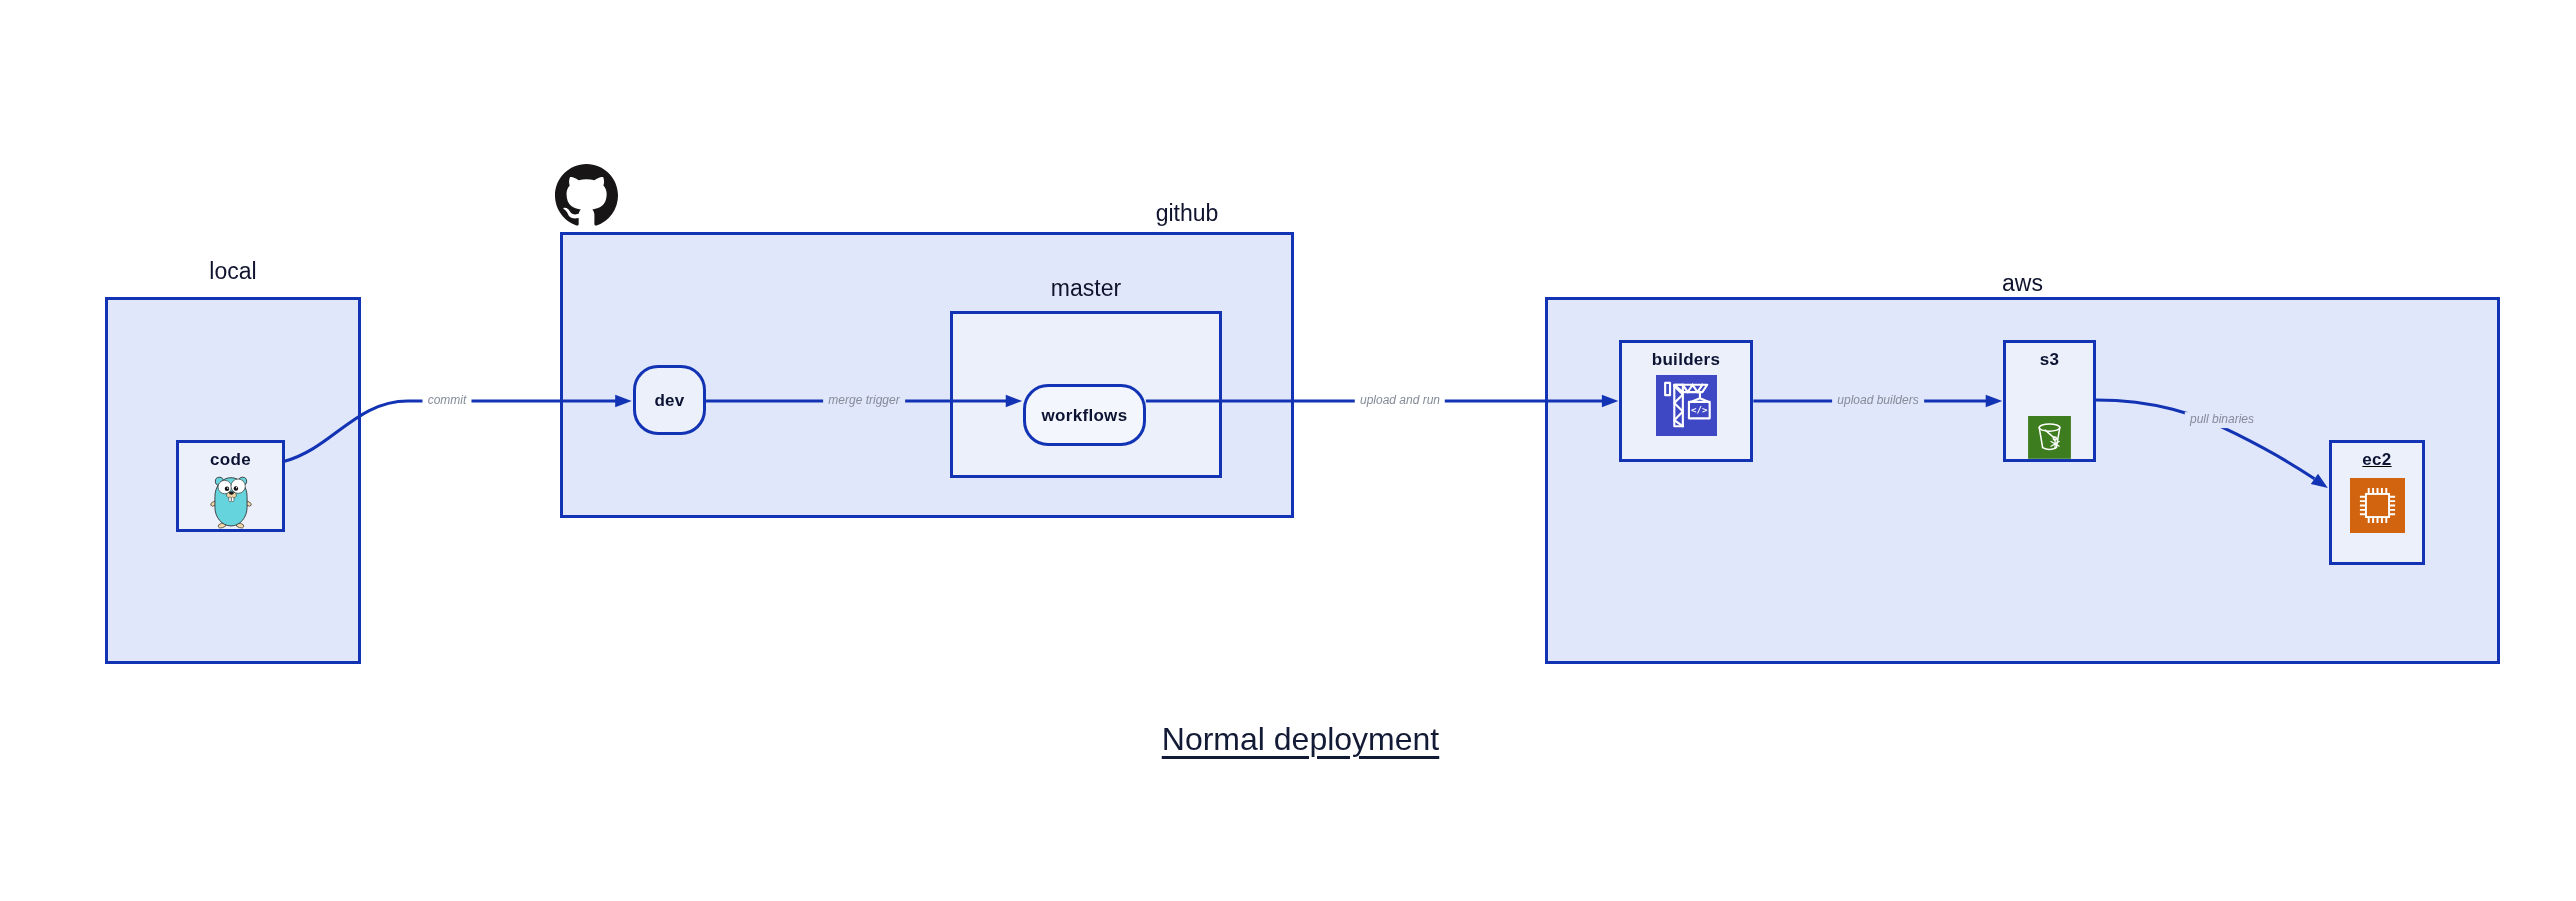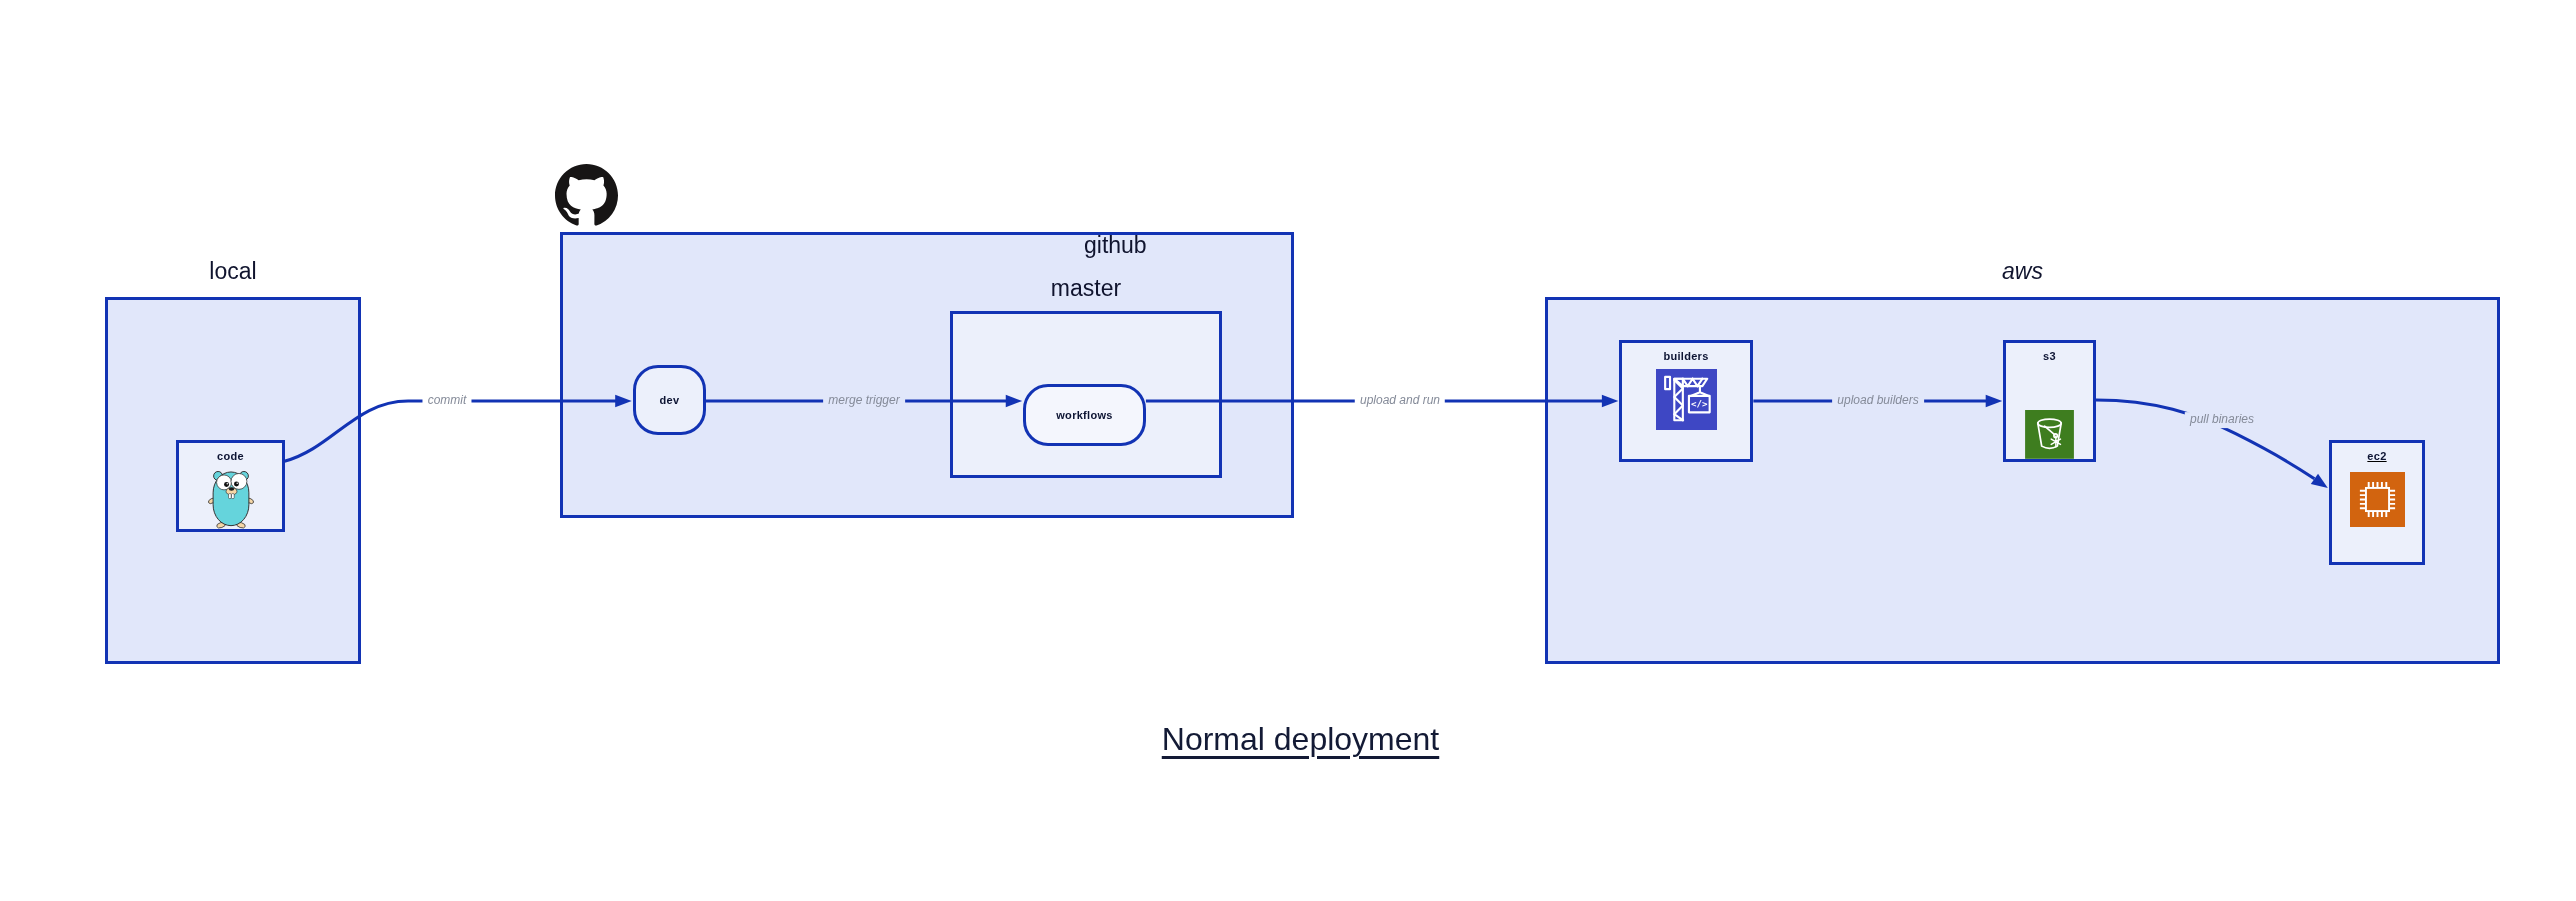--- a/index.html
+++ b/index.html
@@ -33,28 +33,28 @@
   .container-box{background:var(--container-fill);}
   .node-box{background:var(--node-fill);}
   .inner-node-box{background:var(--inner-node-fill);}
   .container-label{
     position:absolute;
     font-size:23px;line-height:1;
     color:var(--container-label-navy);
     white-space:nowrap;
   }
   .center-text{text-align:center;}
-  .right-text{text-align:left;margin-top:32px;}
+  .right-text{text-align:center;}
   .node{
     display:flex;flex-direction:column;align-items:center;
     padding-top:8.2px;gap:7.2px;
   }
   .node-centered{justify-content:center;padding-top:0;gap:0;border-radius:25px;}
   .node-label{
-    font-size:11px;font-weight:700;line-height:1;
+    font-size:17px;font-weight:700;line-height:1;
     color:var(--text-navy);
     letter-spacing:0.3px;
   }
   .edges-svg{
     position:absolute;left:0;top:0;
     pointer-events:none;
   }
   .edge-label{
     position:absolute;
     transform:translate(-50%,-50%);
@@ -86,21 +86,21 @@
   <div class="box container-box" style="left:105px;top:297px;width:256px;height:367px;"></div>
   <div class="container-label center-text" style="left:105px;top:260px;width:256px;">local</div>
 
   <div class="box container-box" style="left:560px;top:232px;width:734px;height:286px;"></div>
   <div class="container-label right-text" style="left:1084px;top:202px;width:206px;">github</div>
 
   <div class="box node-box" style="left:950px;top:311px;width:272px;height:167px;"></div>
   <div class="container-label center-text" style="left:950px;top:277px;width:272px;">master</div>
 
   <div class="box container-box" style="left:1545px;top:297px;width:955px;height:367px;"></div>
-  <div class="container-label center-text" style="left:1545px;top:260px;width:955px;font-style:italic;">aws</div>
+  <div class="container-label center-text" style="left:1545px;top:272px;width:955px;">aws</div>
 
   <svg class="icon-svg" style="position:absolute;left:555px;top:164px;" width="63" height="63" viewBox="0 0 16 16">
     <path fill="#171515" fill-rule="evenodd" clip-rule="evenodd" d="M8 0C3.58 0 0 3.58 0 8c0 3.54 2.29 6.53 5.47 7.59.4.07.55-.17.55-.38 0-.19-.01-.82-.01-1.49-2.01.37-2.53-.49-2.69-.94-.09-.23-.48-.94-.82-1.13-.28-.15-.68-.52-.01-.53.63-.01 1.08.58 1.23.82.72 1.21 1.87.87 2.33.66.07-.52.28-.87.51-1.07-1.78-.2-3.64-.89-3.64-3.95 0-.87.31-1.59.82-2.15-.08-.2-.36-1.02.08-2.12 0 0 .67-.21 2.2.82.64-.18 1.32-.27 2-.27s1.36.09 2 .27c1.53-1.04 2.2-.82 2.2-.82.44 1.1.16 1.92.08 2.12.51.56.82 1.27.82 2.15 0 3.07-1.87 3.75-3.65 3.95.29.25.54.73.54 1.48 0 1.07-.01 1.93-.01 2.2 0 .21.15.46.55.38A8.01 8.01 0 0 0 16 8c0-4.42-3.58-8-8-8z"></path>
   </svg>
 
   <div class="box node-box node" style="left:176px;top:440px;width:109px;height:92px;">
     <span class="node-label">code</span>
     <svg class="icon-svg" width="52" height="63" viewBox="0 0 100 120">
       <circle cx="24" cy="14" r="9" fill="#65d4dc" stroke="#333" stroke-width="2"></circle>
       <circle cx="76" cy="14" r="9" fill="#65d4dc" stroke="#333" stroke-width="2"></circle>

